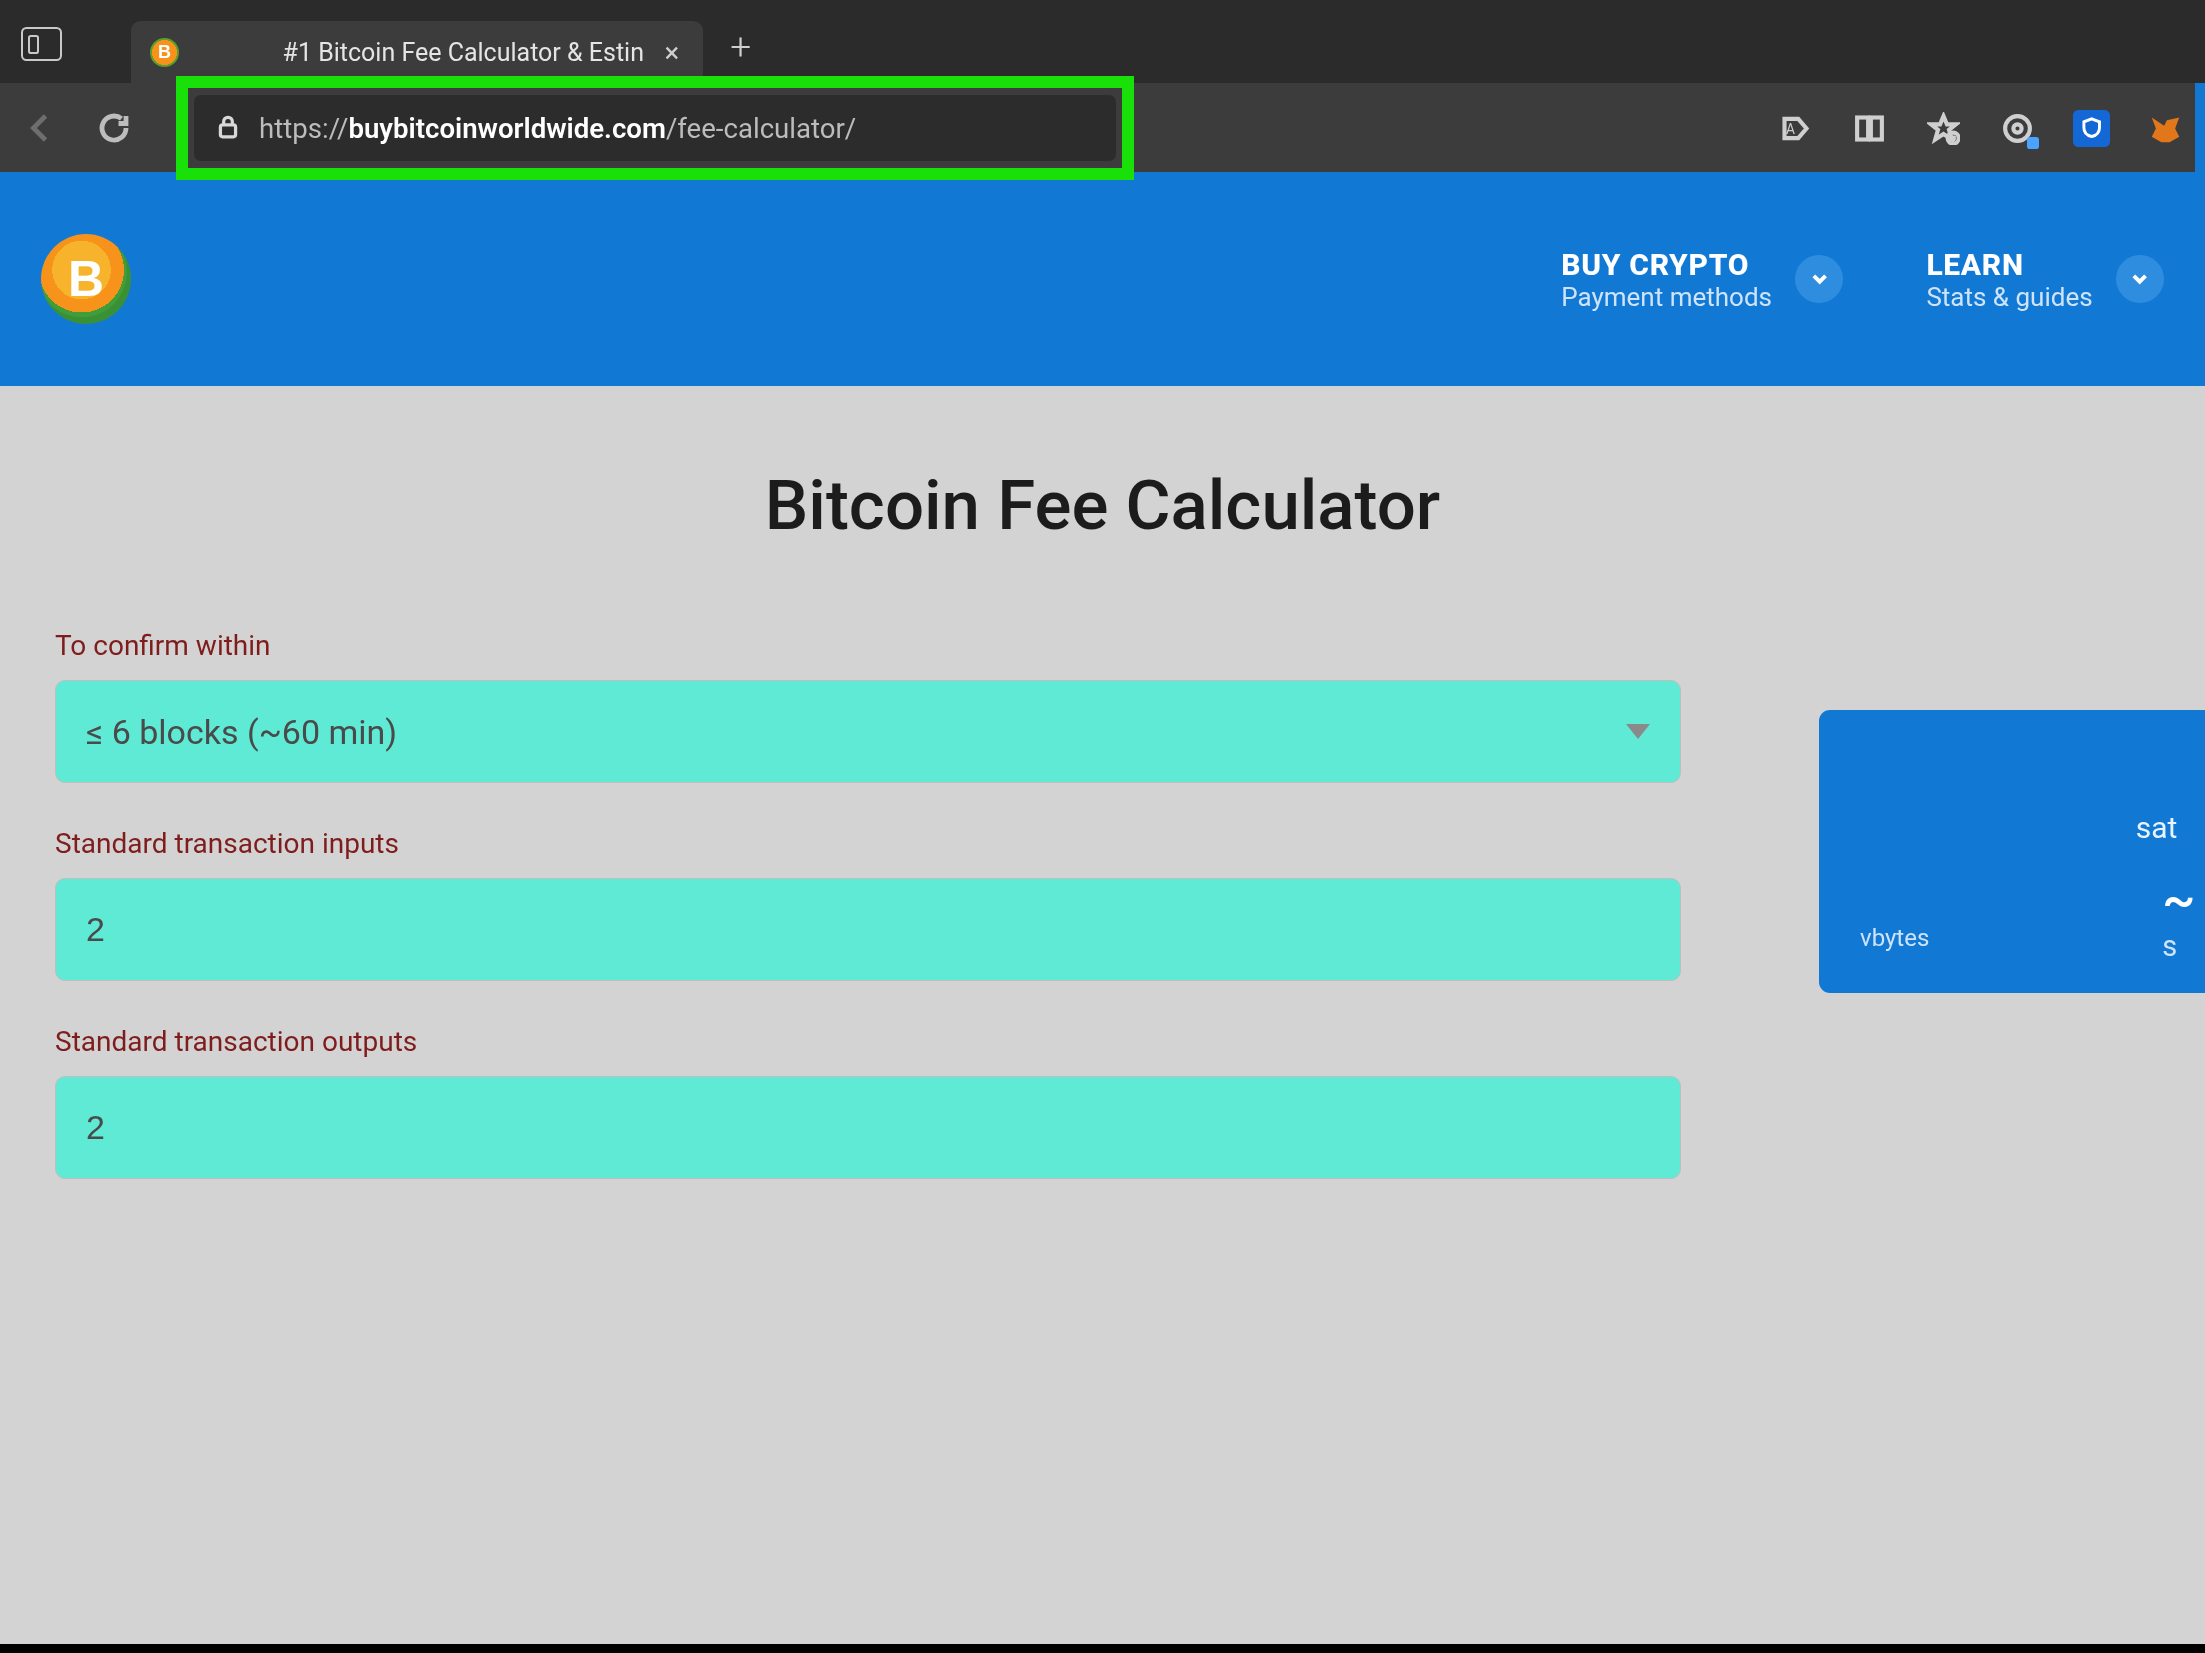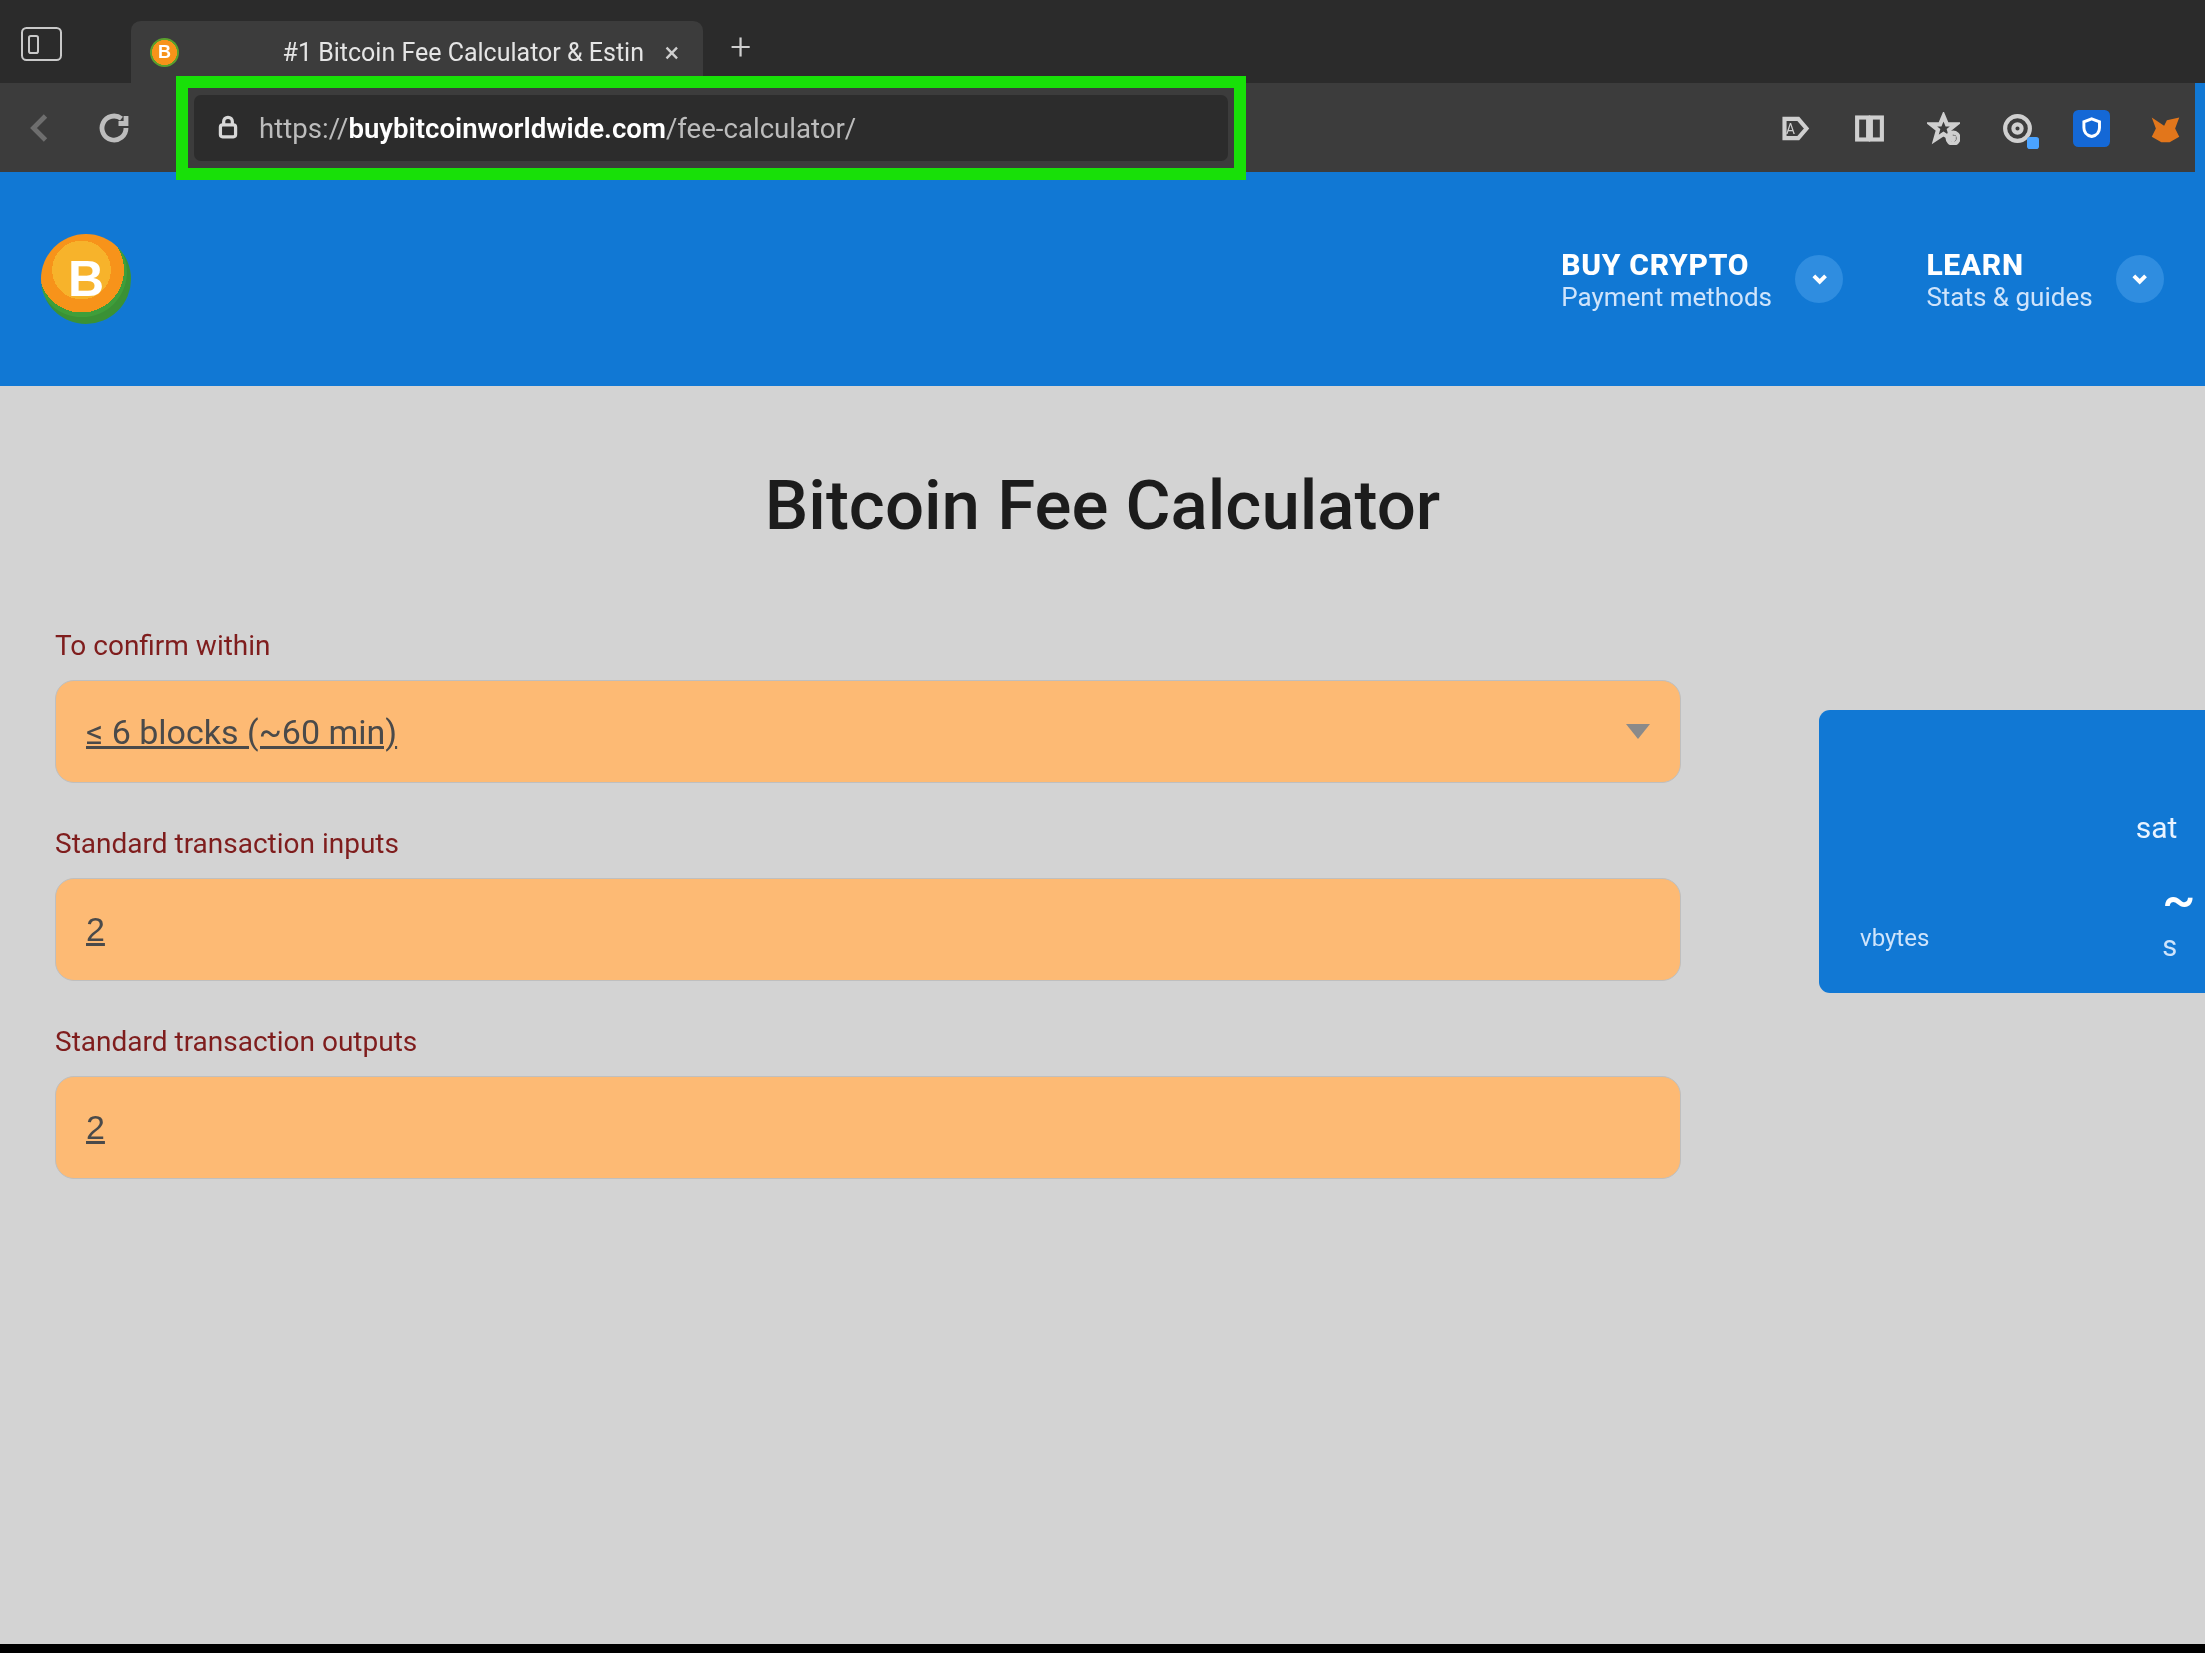--- a/index.html
+++ b/index.html
@@ -18,21 +18,21 @@
   .tab-close { color: #cfcfcf; font-size: 27.6px; padding: 0 4.1px; cursor: pointer; }
   .newtab { color: #cfcfcf; font-size: 37px; margin: 0 0 15px 27.6px; cursor: pointer; font-weight: 300; }
 
   .toolbar { height: 90px; background: #3c3c3c; display: flex; align-items: center; padding: 0 20.7px; gap: 32px; position: relative; }
   .nav-btn { width: 41px; height: 41px; display:flex; align-items:center; justify-content:center; color:#bdbdbd; cursor:pointer; }
   .nav-btn svg { width: 36px; height: 36px; stroke: currentColor; fill: none; stroke-width: 3.2; }
   .nav-btn.disabled { color:#6e6e6e; }
 
   .omnibox-wrap { position: relative; flex: 0 0 auto; margin-left: 27.6px; }
   .highlight { position:absolute; inset:-19.3px -18px; border: 12.4px solid #18e008; background: transparent; z-index: 5; pointer-events:none; }
-  .omnibox { width: 1034px; height: 66px; background: #2c2c2c; border-radius: 6.9px; display:flex; align-items:center; padding: 0 20.7px; gap: 18px; }
+  .omnibox { width: 922px; height: 66px; background: #2c2c2c; border-radius: 6.9px; display:flex; align-items:center; padding: 0 20.7px; gap: 18px; }
   .lock { color:#d8d8d8; }
   .lock svg { width:26px; height:30px; fill:none; stroke:currentColor; stroke-width:3; }
   .url { font-size: 27.6px; color:#bcbcbc; white-space:nowrap; }
   .url .host { color:#ffffff; font-weight:600; }
 
   .right-icons { position:absolute; right: 20.7px; top: 0; bottom: 0; display:flex; align-items:center; gap: 37px; }
   .ticon { width:37px; height:37px; display:flex; align-items:center; justify-content:center; color:#cfcfcf; cursor:pointer; position:relative; }
   .ticon svg { width:33px; height:33px; stroke:currentColor; fill:none; stroke-width:3; }
   .ticon.shield { background:#1468d6; border-radius:5.5px; color:#fff; }
   .ticon.shield svg { width:23.4px; height:23.4px; stroke:#fff; }
@@ -52,21 +52,21 @@
   .nav-item { display:flex; align-items:center; gap: 23.4px; cursor:pointer; }
   .nav-text .t1 { color:#fff; font-size:30px; font-weight:800; letter-spacing:0.7px; }
   .nav-text .t2 { color:#cfe4fb; font-size:26px; }
   .chev { width:48px; height:48px; border-radius:50%; background:#2f8de0; display:flex; align-items:center; justify-content:center; }
   .chev svg { width:23.4px; height:23.4px; stroke:#fff; stroke-width:4; fill:none; }
 
   .content { padding: 55px 55px 0 55px; position:relative; height: calc(100% - 214px); }
   h1.page-title { text-align:center; font-size:69px; font-weight:500; color:#1c1c1c; margin: 24px 0 83px; }
   .form-col { width: 1626px; }
   .field-label { font-size:28px; color:#7f1d1d; margin-bottom: 18px; margin-top: 42px; }
-  .select, .tinput { width:100%; height:103px; border:1.4px solid #bfbfbf; background:#fdba74; border-radius:19px; display:flex; align-items:center; padding: 0 30px; font-size:34px; color:#4a4a4a;text-decoration:underline; }
+  .select, .tinput { width:100%; height:103px; border:1.4px solid #bfbfbf; background:#5eead4; border-radius:10px; display:flex; align-items:center; padding: 0 30px; font-size:34px; color:#4a4a4a; }
   .select { justify-content:space-between; cursor:pointer; }
   .select .tri { width:0; height:0; border-left:12.4px solid transparent; border-right:12.4px solid transparent; border-top:15px solid #8a8a8a; }
   .field + .field { margin-top: 44px; }
   .tinput input { border:none; background:transparent; font-size:34px; color:#4a4a4a; width:100%; outline:none; }
 
   .side-card { position:absolute; right:0; top: 324px; width: 386px; background:#1178d4; color:#fff; border-radius: 11px 0 0 11px; padding: 41px 27.6px 41px 41px; }
   .side-top { text-align:right; font-size:30px; color:#e9f3ff; height:152px; display:flex; align-items:center; justify-content:flex-end; }
   .stat { margin-top: 20.7px; }
   .stat .v { font-size:50px; font-weight:500; }
   .stat .u { font-size:24px; color:#cfe4fb; margin-top:4.1px; }

